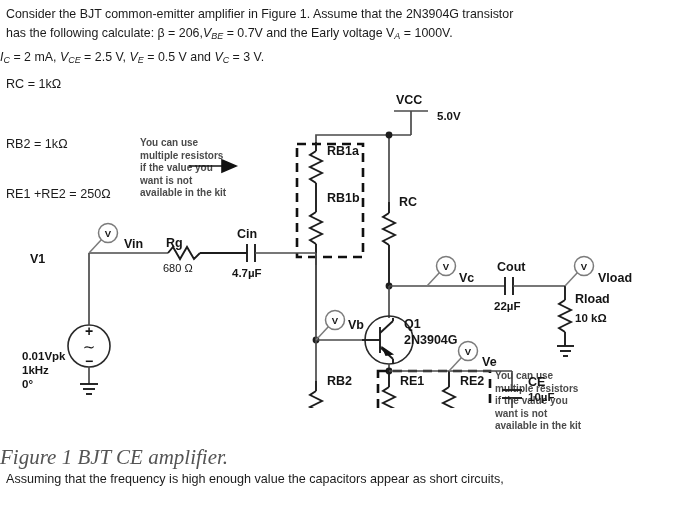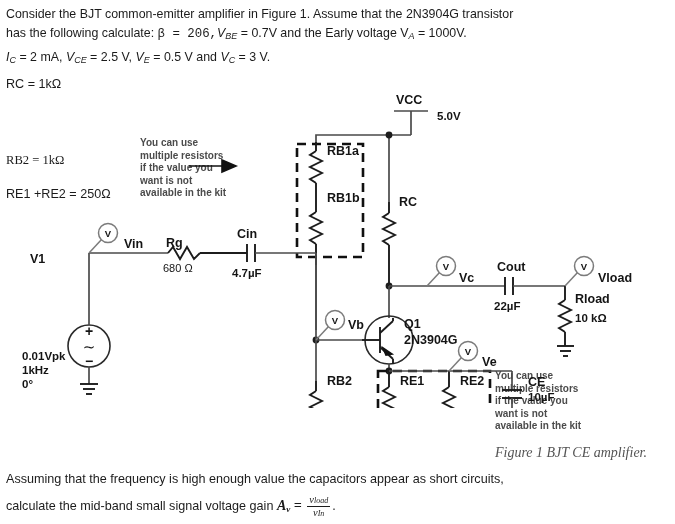--- a/index.html
+++ b/index.html
@@ -26,62 +26,62 @@
   .prose {
     position: absolute;
     font-family: "Liberation Sans", sans-serif;
     font-size: 12.4px;
     line-height: 19px;
     color: #1b1b1b;
     white-space: nowrap;
   }
   #stmt-l1 { left: 6px;  top: 5px; }
   #stmt-l2 { left: 6px;  top: 24px; }
-  #stmt-l3 { left: 6px;  top: 48px; }
+  #stmt-l3 { left: 0;  top: 48px; }
 
   .prose i, .prose .it { font-style: italic; }
   .sub { font-size: 9px; vertical-align: -0.22em; font-style: italic; }
-  .grk { font-family: Liberation Mono, monospace; text-align: right; }
+  .grk { font-family: Liberation Sans, sans-serif; text-align: right; }
 
   
   .param {
     position: absolute;
     left: 6px;
     font-size: 12.6px;
     line-height: 16px;
     color: #1b1b1b;
     white-space: nowrap;
   }
   #p-rc   { top: 76px; }
   #p-rb1  { top: 118px; }
-  #p-rb2  { top: 152px; font-family: Liberation Serif, serif; }
+  #p-rb2  { top: 136px; }
   #p-re   { top: 186px; }
 
   
   .note {
     position: absolute;
     font-family: "Liberation Sans", sans-serif;
     font-size: 10px;
     line-height: 12.6px;
     color: #4b4b4b;
     white-space: pre-line;
     font-weight: bold;
   }
   #note-top   { left: 140px; top: 137px; }
   #note-bot   { left: 495px; top: 370px; }
 
   
   #caption {
     position: absolute;
     left: 0; right: 0;
     top: 445px;
-    text-align: right;
+    text-align: left;
     font-family: "Liberation Serif", serif;
     font-style: italic;
-    font-size: 14px;
+    font-size: 21px;
     color: #545454;
   }
 
   
   #q-l1 { position:absolute; left: 6px; top: 472px; font-size: 12.6px; color:#1b1b1b; white-space: nowrap;}
   #q-l2 { position:absolute; left: 6px; top: 494px; font-size: 12.6px; color:#1b1b1b; white-space: nowrap;}
   .mathi {
     font-family: "Liberation Serif", serif;
     font-style: italic;
     font-weight: bold;
@@ -364,15 +364,14 @@
       <circle cx="584" cy="188" r="9.5" class="probe"></circle>
       <text class="probeT" x="584" y="191.5" text-anchor="middle">V</text>
     </g>
     <text class="lbl" x="598" y="204">Vload</text>
 
   </svg>
 
   <div id="caption">Figure 1  BJT CE amplifier.</div>
 
   <div id="q-l1">Assuming that the frequency is high enough value the capacitors appear as short circuits,</div>
-  <div id="q-l2"><span>calculate the mid-band small signal voltage gain </span><span class="mathi"><span>A</span><span class="sub">v</span></span><span class="mathi"> = </span><span class="frac"><span class="num"><span>v</span><span class="sb">load</span></span><span class="den"><span>v</span><span class="sb">In</span></span></span><span>.</span></div>
 
 </div>
 
 </body></html>

